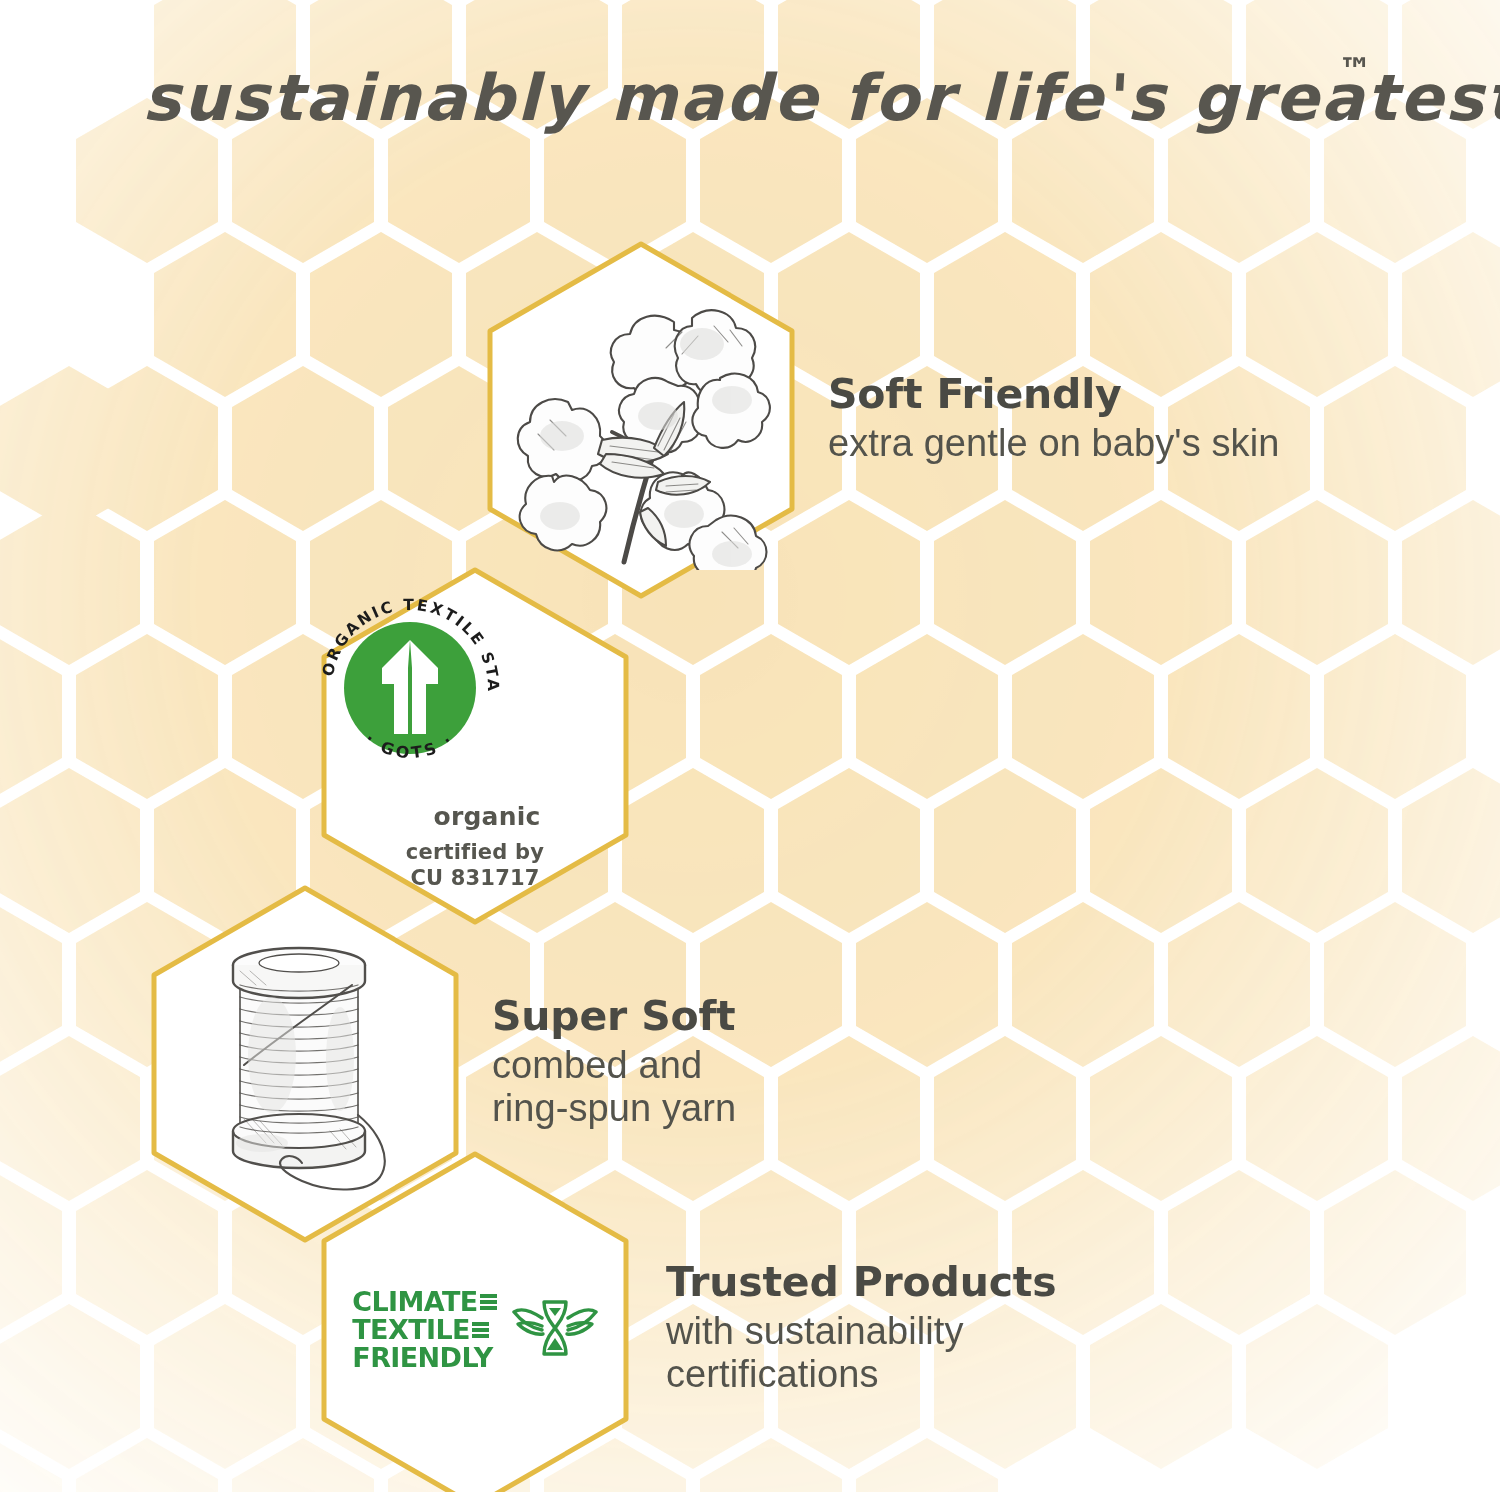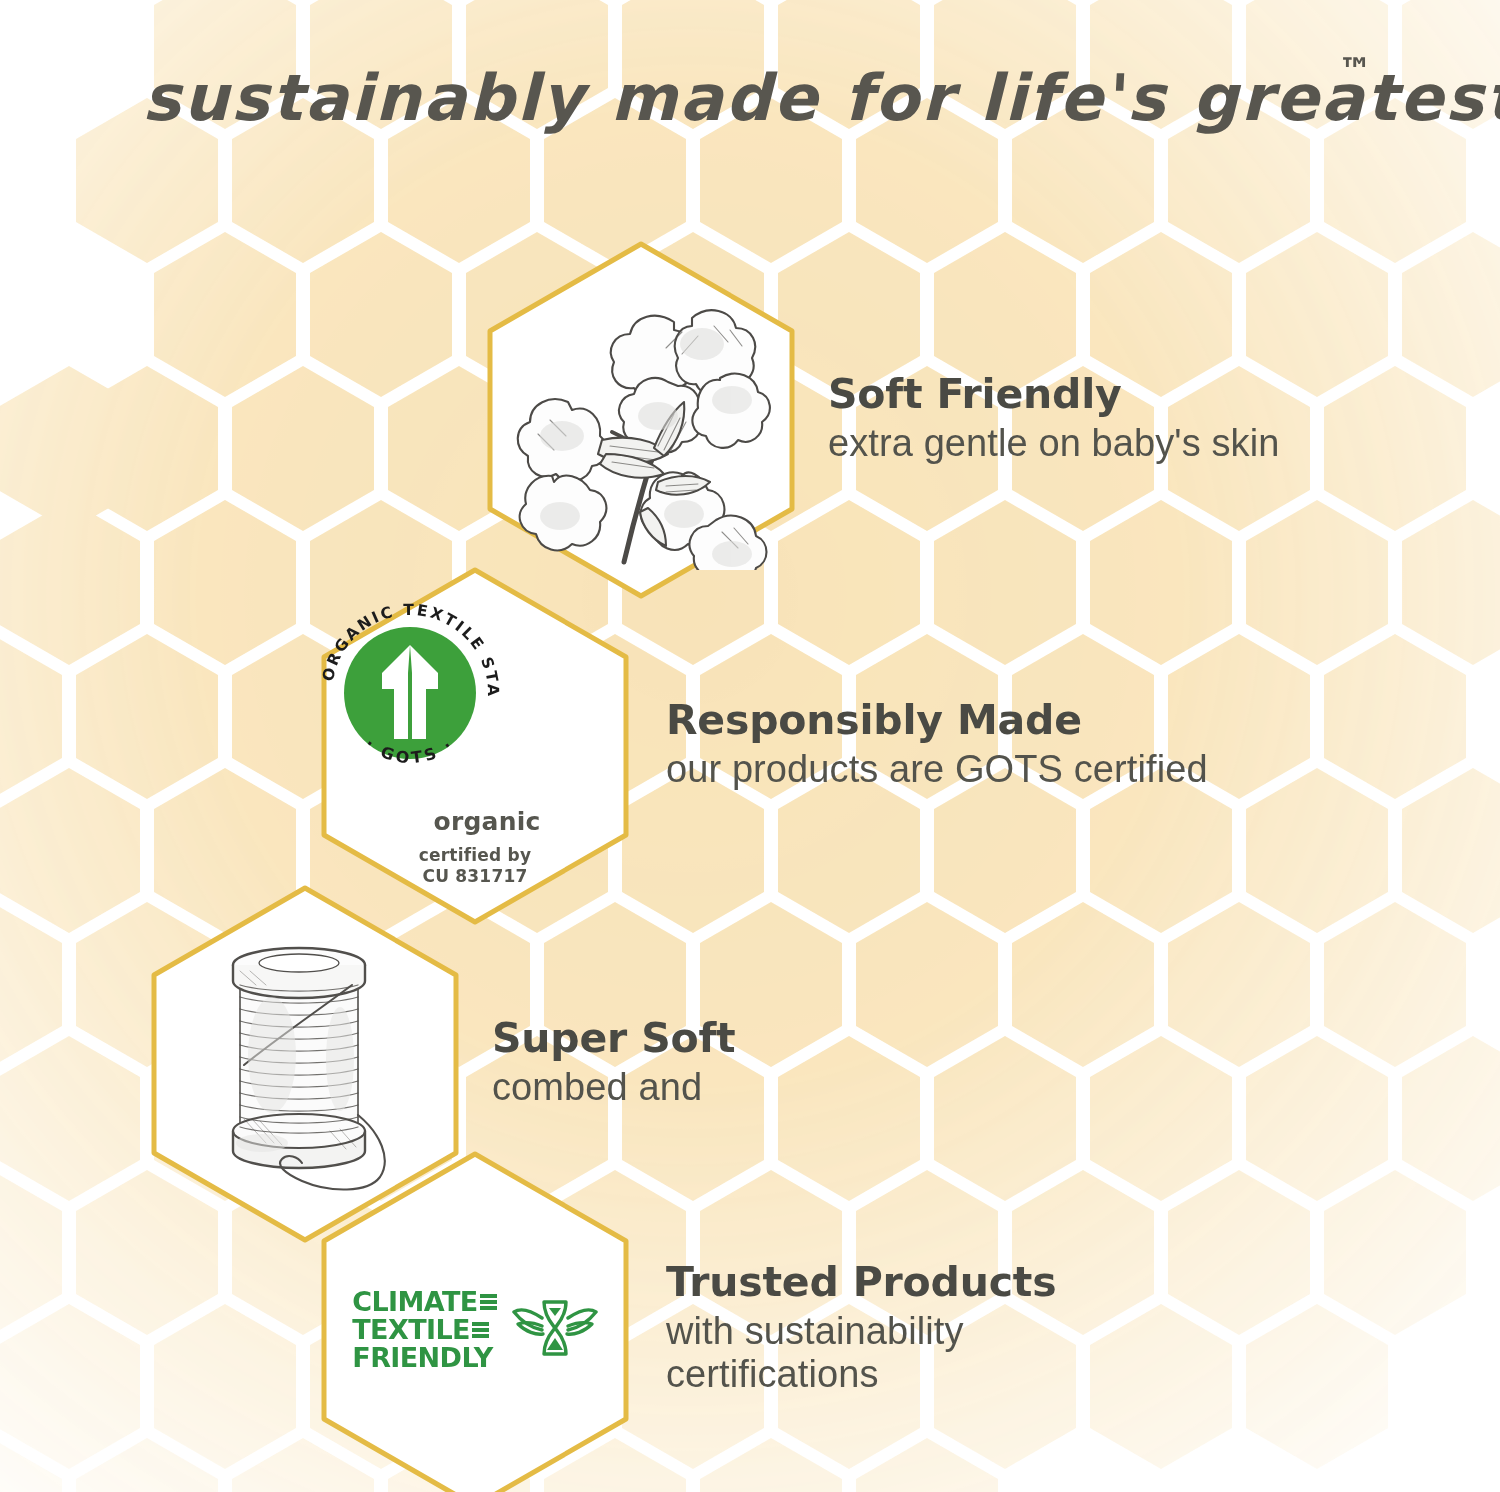--- a/index.html
+++ b/index.html
@@ -90,21 +90,21 @@
     font-weight: bold;
     font-size: 25px;
     color: #56564f;
     margin-top: 14px;
     letter-spacing: 0.2px;
     margin-left: 24px;
   }
   .gots-cert {
     font-family: "DejaVu Sans", "Liberation Sans", sans-serif;
     font-weight: bold;
-    font-size: 17px;
+    font-size: 21px;
     color: #56564f;
     line-height: 1.22;
     margin-top: 9px;
     letter-spacing: 0.2px;
   }
 
   
   .cpf-wrap {
     display: flex;
     align-items: center;
@@ -386,24 +386,20 @@
             </text>
           </svg>
           <div class="gots-organic">organic</div>
           <div class="gots-cert">
             <div>certified by</div>
             <div>CU 831717</div>
           </div>
         </div>
       </div>
     </div>
-    <div class="feature-text" style="margin-left:26px;">
-      <div class="feature-title">Responsibly Made</div>
-      <div class="feature-line">our products are GOTS certified</div>
-    </div>
   </div>
 
   <div class="feature" style="left:140px; top:880px; width:1000px;">
     <div class="hex-cell">
       <svg width="330" height="368" viewBox="0 0 330 368">
         <path d="M165 8 L316 95 L316 273 L165 360 L14 273 L14 95 Z" fill="#ffffff" stroke="#e4bb45" stroke-width="5" stroke-linejoin="round"></path>
       </svg>
       <div class="hex-art">
         <svg width="250" height="290" viewBox="0 0 250 290">
           <g stroke="#514f4c" fill="none" stroke-linecap="round" stroke-linejoin="round">
@@ -448,20 +444,21 @@
             <ellipse cx="92" cy="136" rx="24" ry="58"></ellipse>
             <ellipse cx="160" cy="140" rx="14" ry="52"></ellipse>
             <ellipse cx="82" cy="224" rx="26" ry="9"></ellipse>
           </g>
         </svg>
       </div>
     </div>
     <div class="feature-text" style="margin-left:22px;">
       <div class="feature-title">Super Soft</div>
       <div class="feature-line">combed and</div>
+      <div class="feature-line">ring-spun yarn</div>
     </div>
   </div>
 
   <div class="feature" style="left:310px; top:1146px; width:1180px;">
     <div class="hex-cell">
       <svg width="330" height="368" viewBox="0 0 330 368">
         <path d="M165 8 L316 95 L316 273 L165 360 L14 273 L14 95 Z" fill="#ffffff" stroke="#e4bb45" stroke-width="5" stroke-linejoin="round"></path>
       </svg>
       <div class="hex-art">
         <div class="cpf-wrap">

